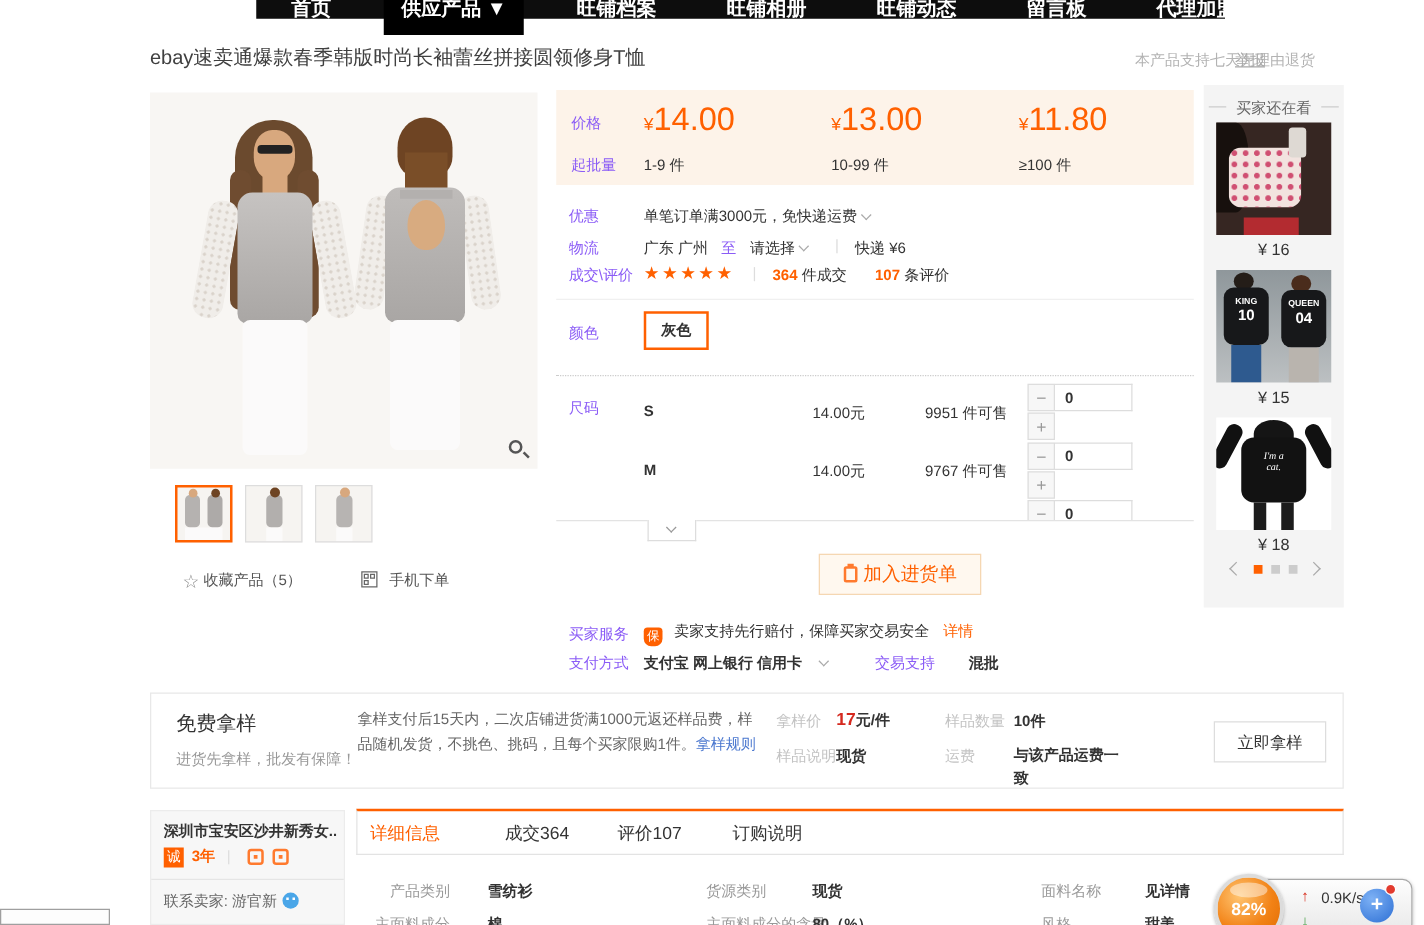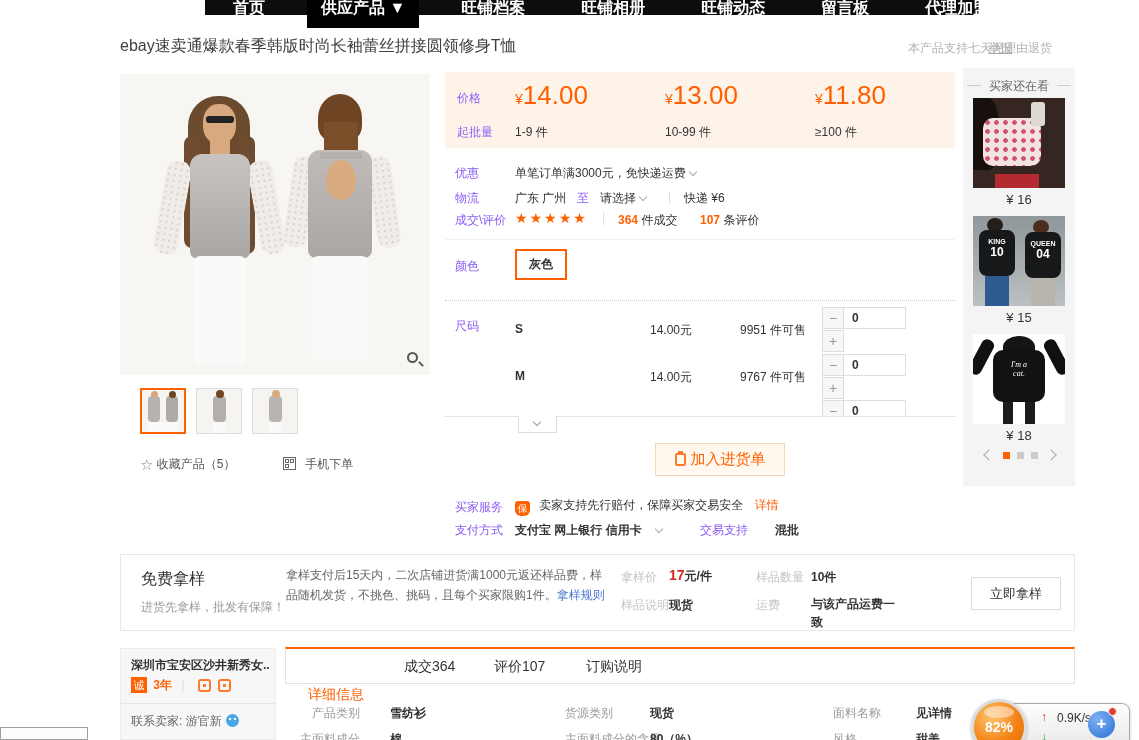--- a/index.html
+++ b/index.html
@@ -17,21 +17,21 @@
   .policy-note { position:absolute; left:908px; top:40px; color:#b3b3b3; }
   .report-link { position:absolute; left:988px; top:40px; color:#a8a8a8; cursor:pointer;text-decoration:underline; }
 
   
   .main-image { position:absolute; left:120px; top:74px; width:310px; height:301px; background:#f8f6f3; overflow:hidden; }
   .zoom-btn { position:absolute; right:6px; bottom:6px; width:18px; height:18px; }
   .zoom-btn .lens { position:absolute; left:1px; top:1px; width:11px; height:11px; border:2px solid #555; border-radius:50%; }
   .zoom-btn .handle { position:absolute; left:12px; top:12px; width:6px; height:2px; background:#555; transform:rotate(45deg); }
   .thumb { position:absolute; top:388px; width:46px; height:46px; background:#f6f4f1; border:1px solid #ddd; overflow:hidden; cursor:pointer; }
   .thumb.selected { border:2px solid #ff6000; }
-  .fav-row { position:absolute; top:456px; color:#555; }
+  .fav-row { position:absolute; top:456px; color:#555;margin-left:6px; }
   .star-glyph { color:#888; font-size:15px; vertical-align:-2px; }
 
   
   .fig { position:absolute; }
   .lace { background-color:#f0ede9; background-image:radial-gradient(#d9d2ca 1px, transparent 1.6px); background-size:6px 6px; }
 
   
   .price-panel { position:absolute; left:445px; top:72px; width:510px; height:76px; background:#fdf3e9; }
   .lbl { color:#8b5cf6; }
   .tier-price { color:#ff6000; }
@@ -369,21 +369,21 @@
       <span class="mini-ic"></span>
       <span class="mini-ic"></span>
     </div>
     <div class="seller-div"></div>
     <div class="seller-contact">
       <span>联系卖家: 游官新</span><span class="ww-icon"></span>
     </div>
   </div>
 
   <div class="tabsbox">
-    <div class="tab active" style="left:22px;margin-top:28px;">详细信息</div>
+    <div class="tab active" style="left:10px;">详细信息</div>
     <div class="tab" style="left:118px;">成交364</div>
     <div class="tab" style="left:208px;">评价107</div>
     <div class="tab" style="left:300px;">订购说明</div>
   </div>
 
   <div class="d-lbl" style="left:312px;top:705px;">产品类别</div>
   <div class="d-val" style="left:390px;top:705px;">雪纺衫</div>
   <div class="d-lbl" style="left:565px;top:705px;">货源类别</div>
   <div class="d-val" style="left:650px;top:705px;">现货</div>
   <div class="d-lbl" style="left:833px;top:705px;">面料名称</div>

